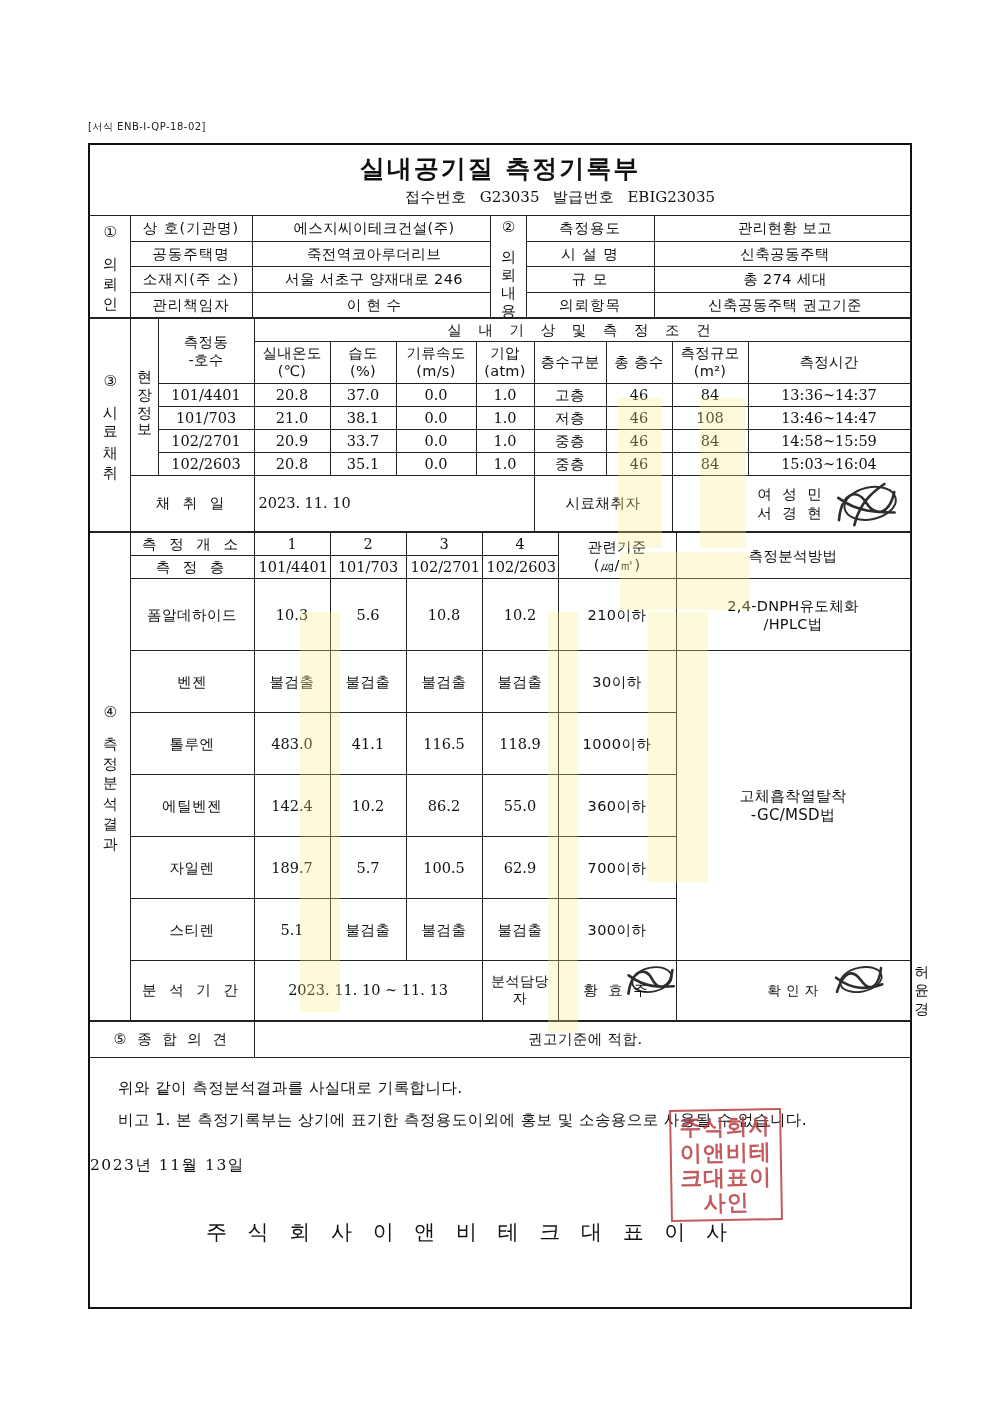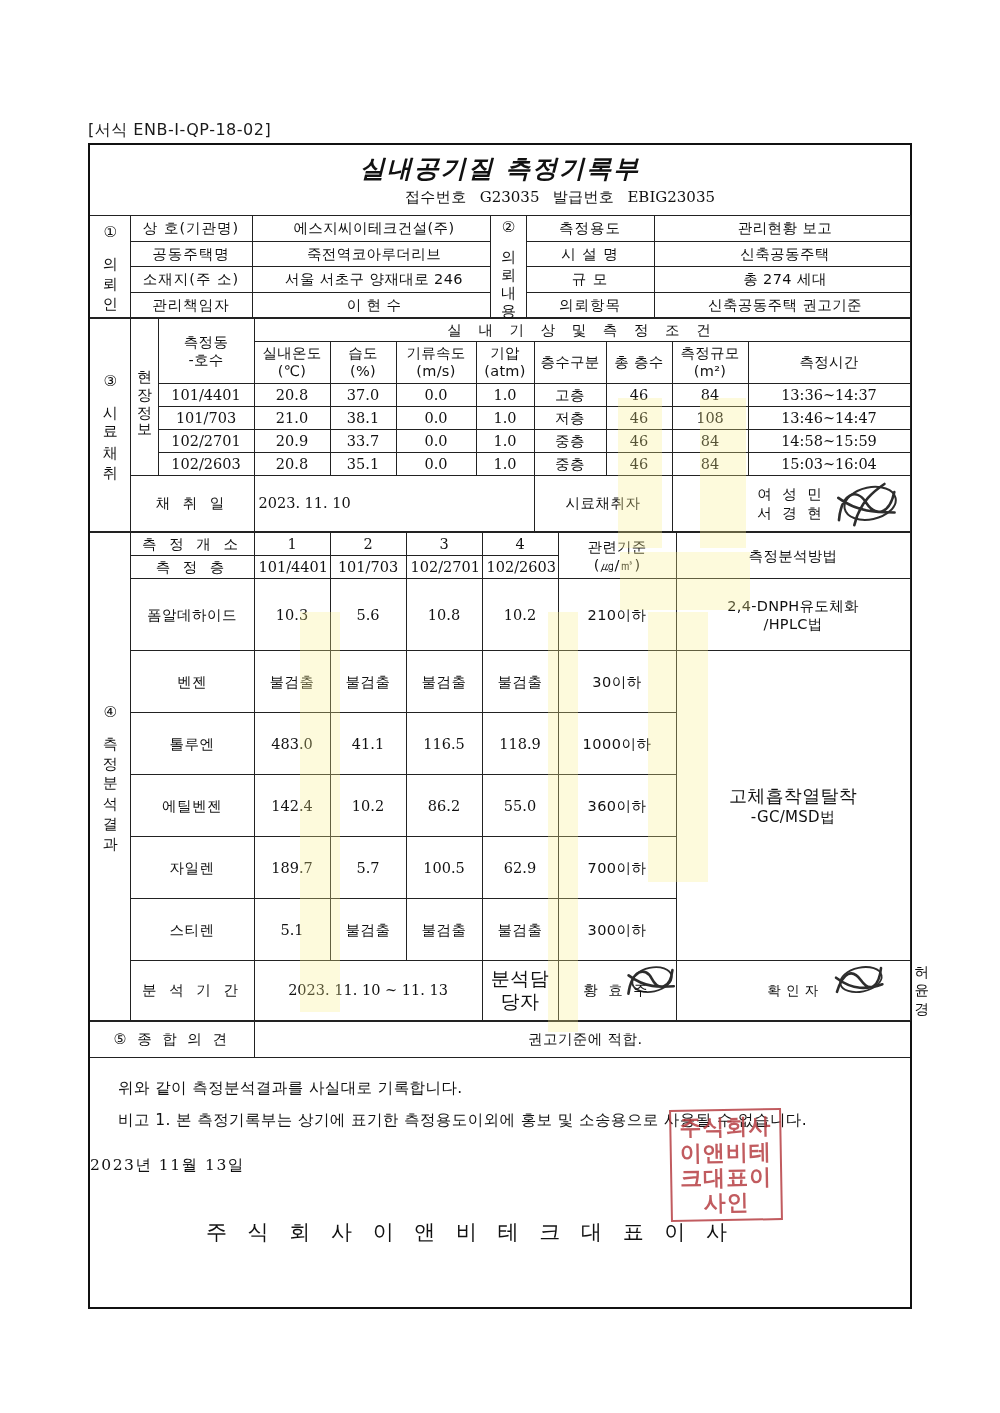--- a/index.html
+++ b/index.html
@@ -12,21 +12,21 @@
     font-family: "DejaVu Sans", "Liberation Sans", sans-serif;
     color: #111;
     position: relative;
     overflow: hidden;
   }
   .page { position: absolute; inset: 0; }
 
   .form-code {
     position: absolute;
     left: 88px; top: 120px;
-    font-size: 16px;
+    font-size: 10px;
     letter-spacing: .5px;
     color: #1a1a1a;
     white-space: nowrap;
   }
 
   .doc {
     position: absolute;
     left: 88px; top: 143px;
     width: 824px; height: 1166px;
     border: 2.5px solid #111;
@@ -56,21 +56,20 @@
     position: relative;
     height: 66px;
   }
   .doc-title {
     font-size: 25px;
     font-weight: bold;
     letter-spacing: 2px;
     text-align: center;
     padding-top: 6px;
     color: #111;
-    font-style: italic;
   }
   .doc-nums {
     font-size: 15px;
     text-align: center;
     padding-left: 120px;
     padding-top: 4px;
     letter-spacing: .4px;
   }
   .doc-nums span { margin: 0 4px; }
 
@@ -399,21 +398,21 @@
       </tr>
 
       <tr style="height:62px">
         <td class="val-c">벤젠</td>
         <td class="val-c">불검출</td>
         <td class="val-c">불검출</td>
         <td class="val-c">불검출</td>
         <td class="val-c">불검출</td>
         <td class="val-c">30이하</td>
         <td rowspan="5" class="hdr">
-          <div style="font-size:18px">고체흡착열탈착</div>
+          <div style="font-size:15px">고체흡착열탈착</div>
           <div style="font-size:15px">-GC/MSD법</div>
         </td>
       </tr>
       <tr style="height:62px">
         <td class="val-c">톨루엔</td>
         <td class="num">483.0</td>
         <td class="num">41.1</td>
         <td class="num">116.5</td>
         <td class="num">118.9</td>
         <td class="val-c">1000이하</td>
@@ -439,21 +438,21 @@
         <td class="num">5.1</td>
         <td class="val-c">불검출</td>
         <td class="val-c">불검출</td>
         <td class="val-c">불검출</td>
         <td class="val-c">300이하</td>
       </tr>
 
       <tr style="height:40px">
         <td class="lbl-sp">분 석 기 간</td>
         <td colspan="3" class="num">2023. 11. 10 ~ 11. 13</td>
-        <td class="val-c" style="font-size:19px">분석담당자</td>
+        <td class="val-c" style="font-size:14px">분석담당자</td>
         <td class="sig-cell val-c">
           <span class="sig-name">황 효 주</span>
           <svg class="scribble" style="right:-2px; top:2px;" width="56" height="34" viewBox="0 0 56 34">
             <path d="M4 26 C12 4, 26 2, 30 16 C34 30, 46 30, 52 12 M8 8 C22 24, 36 26, 50 28" stroke="#111" stroke-width="2.6" fill="none" stroke-linecap="round"></path>
             <ellipse cx="30" cy="17" rx="20" ry="12" stroke="#111" stroke-width="1.8" fill="none"></ellipse>
           </svg>
         </td>
         <td class="val-c" style="font-size:13.5px">확 인 자</td>
         <td class="sig-cell val-c">
           <span class="sig-name">허 윤 경</span>

